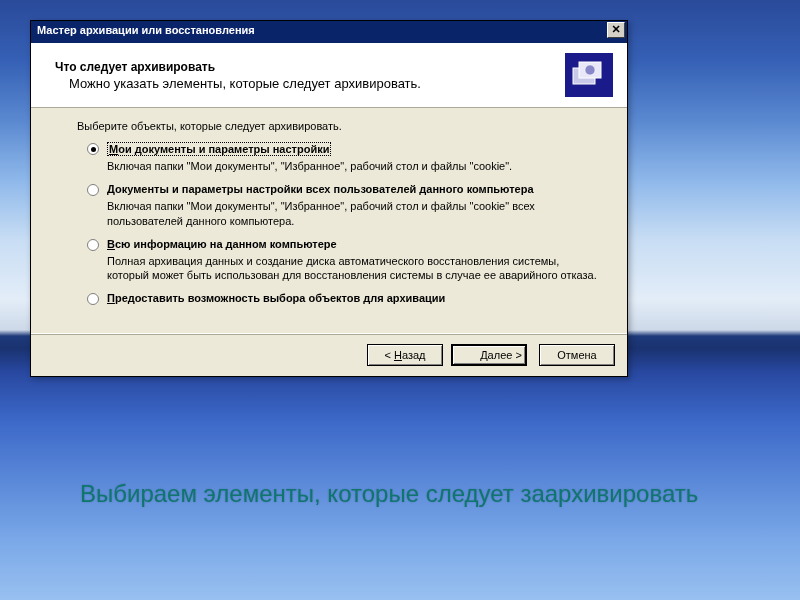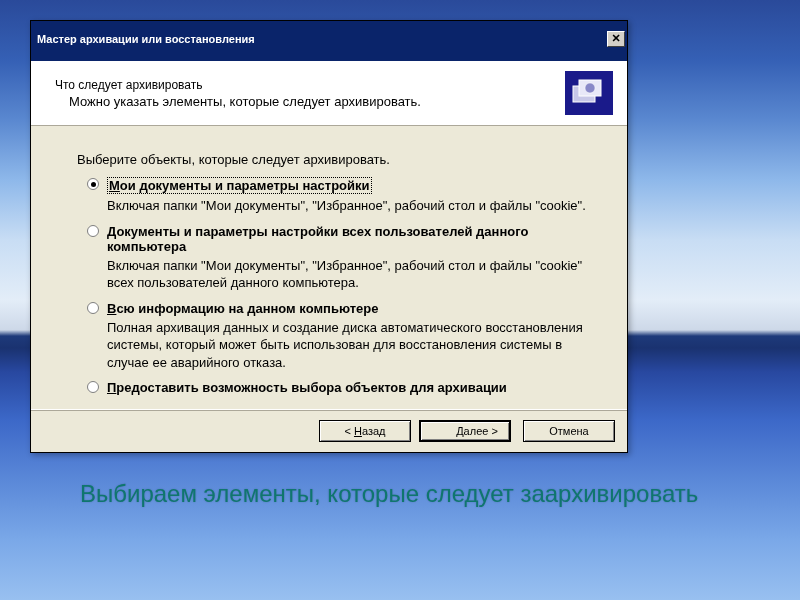--- a/index.html
+++ b/index.html
@@ -13,21 +13,21 @@
   }
   .dialog {
     position: absolute;
     left: 30px; top: 20px;
     width: 598px;
     background: #ece9d8;
     border: 1px solid #000;
     box-shadow: 2px 2px 6px rgba(0,0,0,0.3);
   }
   .titlebar {
-    height: 40px;
+    height: 22px;
     background: linear-gradient(to bottom, #0a246a, #3a6ea5 8%, #0a246a 100%);
     background: #0a246a;
     color: #fff;
     display: flex;
     align-items: center;
     padding: 0 2px 4px 6px;
     font-size: 11px;
     font-weight: bold;
   }
   .titlebar .title { flex: 1; }
@@ -46,34 +46,34 @@
     cursor: pointer;
   }
   .header-panel {
     background: #fff;
     border-bottom: 1px solid #aca899;
     padding: 10px 14px 10px 24px;
     display: flex;
     align-items: center;
   }
   .header-text { flex: 1; }
-  .header-title { font-size: 12px; font-weight: normal; color: #000; margin-bottom: 2px; }
+  .header-title { font-size: 12px; font-weight: bold; color: #000; margin-bottom: 2px; }
   .header-sub { font-size: 13px; color: #000; padding-left: 14px; }
   .header-icon {
     width: 48px; height: 44px;
     background: #1a1a8a;
     border: 2px solid #1a1a8a;
     display: flex;
     align-items: center; justify-content: center;
     margin-left: 8px;
   }
   .header-icon svg { width: 36px; height: 30px; }
   .body-panel {
-    padding: 26px 24px 8px 56px;
-    font-size: 13px;
+    padding: 12px 24px 8px 56px;
+    font-size: 11px;
     color: #000;
   }
   .instruction { margin-bottom: 10px; margin-left: -10px; }
   .opt { display: flex; align-items: flex-start; margin-bottom: 3px; }
   .radio {
     width: 12px; height: 12px;
     border: 1px solid #7f7f7f;
     border-radius: 50%;
     background: #fff;
     margin-right: 8px; margin-top: 1px;
@@ -88,21 +88,21 @@
   .opt-desc { margin: 2px 0 9px 20px; line-height: 1.35; }
   .button-panel {
     border-top: 1px solid #fff;
     box-shadow: inset 0 1px 0 #aca899;
     padding: 10px 12px;
     display: flex;
     justify-content: flex-end;
     gap: 8px;
   }
   .btn {
-    width: 92px; height: 22px;
+    width: 76px; height: 22px;
     background: #ece9d8;
     border: 1px solid #000;
     box-shadow: inset 1px 1px 0 #fff, inset -1px -1px 0 #808080;
     font-size: 11px;
     font-family: Tahoma, Arial, sans-serif;
     cursor: pointer;
   }
   .btn.default { border: 2px solid #000; box-shadow: inset 1px 1px 0 #fff, inset -1px -1px 0 #808080; padding-left: 24px; }
   .btn u { text-decoration: underline; }
   .caption {
@@ -152,21 +152,21 @@
       <span class="opt-label"><u>Д</u><span>окументы и параметры настройки всех пользователей данного компьютера</span></span>
     </div>
     <div class="opt-desc">Включая папки "Мои документы", "Избранное", рабочий стол и файлы "cookie" всех пользователей данного компьютера.</div>
 
     <div class="opt">
       <span class="radio"></span>
       <span class="opt-label"><u>В</u><span>сю информацию на данном компьютере</span></span>
     </div>
     <div class="opt-desc">Полная архивация данных и создание диска автоматического восстановления системы, который может быть использован для восстановления системы в случае ее аварийного отказа.</div>
 
-    <div class="opt" style="margin-bottom:6px">
+    <div class="opt" style="margin-bottom:20px">
       <span class="radio"></span>
       <span class="opt-label"><u>П</u><span>редоставить возможность выбора объектов для архивации</span></span>
     </div>
   </div>
 
   <div class="button-panel">
     <button class="btn">&lt; <u>Н</u><span>азад</span></button>
     <button class="btn default"><u>Д</u><span>алее</span> &gt;</button>
     <button class="btn" style="margin-left:4px">Отмена</button>
   </div>

